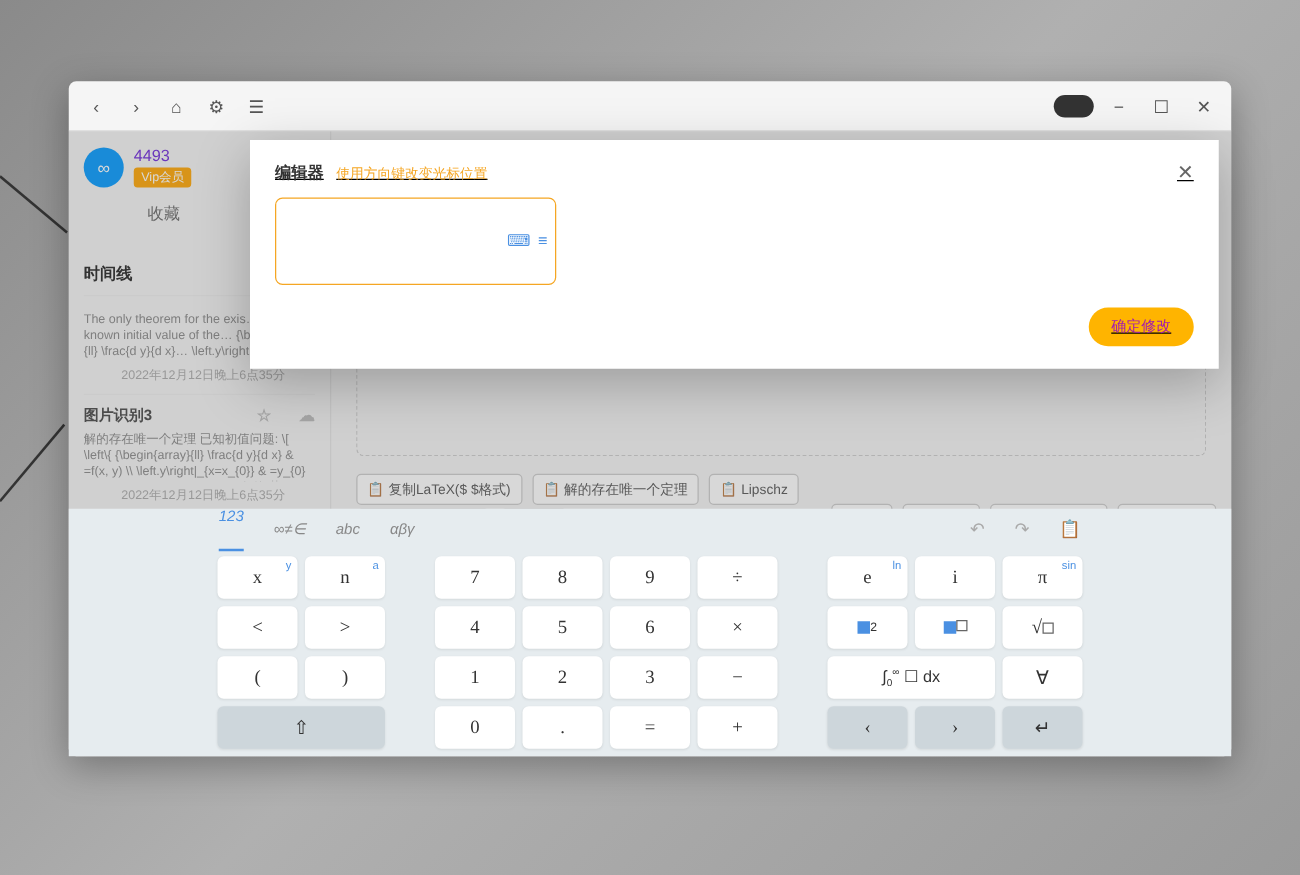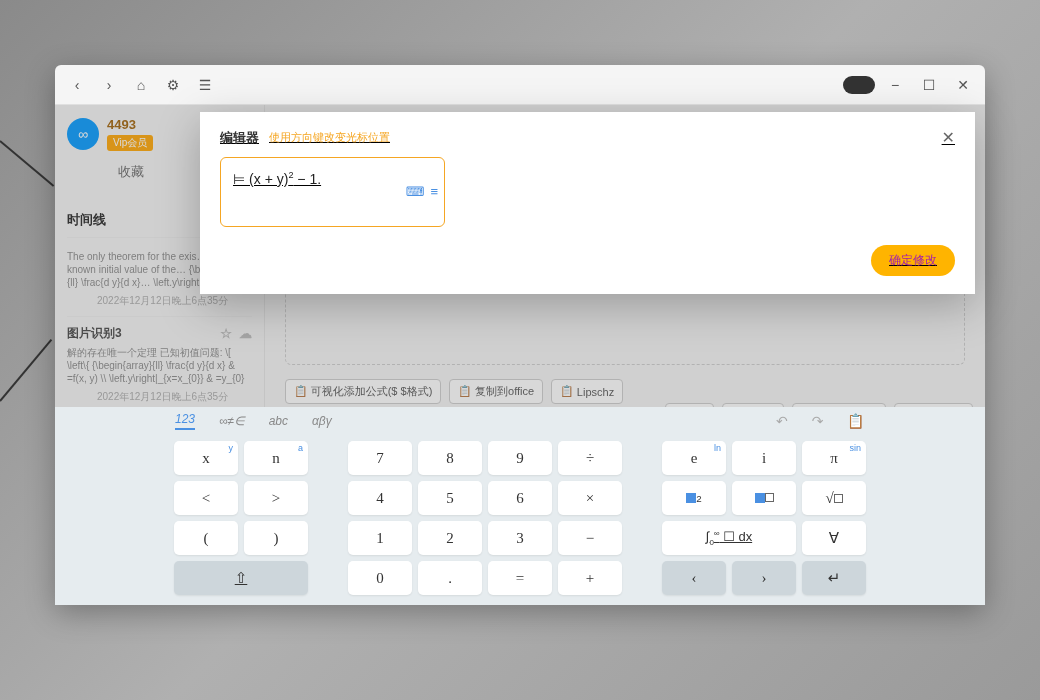--- a/index.html
+++ b/index.html
@@ -8,26 +8,26 @@
 .app-window { position: absolute; left: 55px; top: 65px; width: 930px; height: 540px; background: #f5f5f5; border-radius: 6px; box-shadow: 0 8px 30px rgba(0,0,0,0.3); overflow: hidden; }
 .titlebar { height: 40px; display: flex; align-items: center; padding: 0 8px; border-bottom: 1px solid #e0e0e0; }
 .titlebar .nav { display: flex; gap: 4px; }
 .titlebar .icon-btn { width: 28px; height: 28px; display: flex; align-items: center; justify-content: center; color: #555; cursor: pointer; border-radius: 4px; font-size: 14px; }
 .titlebar .right { margin-left: auto; display: flex; gap: 6px; align-items: center; }
 .titlebar .pill { width: 32px; height: 18px; background: #333; border-radius: 10px; }
 .app-body { display: flex; height: calc(100% - 40px); position: relative; }
 .sidebar { width: 210px; padding: 12px; border-right: 1px solid #e5e5e5; overflow: hidden; }
 .user-row { display: flex; align-items: center; gap: 8px; margin-bottom: 10px; }
 .avatar { width: 32px; height: 32px; border-radius: 50%; background: #0099ff; display: flex; align-items: center; justify-content: center; color: #fff; font-size: 14px; }
-.user-id { font-size: 13px; color: #a16207; font-weight: bold; }
+.user-id { font-size: 13px; color: #6d28d9; }
 .vip-badge { display: inline-block; background: #ffa500; color: #fff; font-size: 10px; padding: 1px 6px; border-radius: 3px; margin-top: 2px; }
 .tabs-row { display: flex; gap: 12px; font-size: 13px; color: #666; margin: 12px 0 8px; }
 .tabs-row .active { color: #222; font-weight: 600; margin-top: 48px; }
 .card { border-top: 1px solid #eee; padding: 8px 0; }
-.card-title { font-size: 12px; font-weight: 600; color: #444; display: flex; align-items: center; gap: 3px; }
+.card-title { font-size: 12px; font-weight: 600; color: #444; display: flex; align-items: center; gap: 18px; }
 .card-title .star, .card-title .cloud { margin-left: auto; color: #bbb; font-size: 13px; }
 .card-body { font-size: 10px; color: #888; line-height: 1.3; margin: 4px 0; max-height: 40px; overflow: hidden; }
 .card-date { font-size: 10px; color: #aaa; margin-left: 30px; }
 .main-area { flex: 1; padding: 12px; position: relative; }
 .main-btnrow { position: absolute; top: 274px; left: 20px; display: flex; gap: 8px; flex-wrap: wrap; }
 .chip { border: 1px solid #ccc; border-radius: 4px; padding: 4px 8px; font-size: 11px; color: #555; background: #fff; cursor: pointer; display: inline-flex; align-items: center; gap: 3px; }
 .main-btnrow2 { position: absolute; top: 302px; left: 20px; display: flex; gap: 8px; }
 .main-btnrow3 { position: absolute; top: 298px; right: 12px; display: flex; gap: 8px; }
 .dashed-area { position: absolute; top: 50px; left: 20px; right: 20px; height: 210px; border: 1.5px dashed #ccc; border-radius: 6px; }
 .corner-chip { position: absolute; top: 38px; right: 16px; border: 1px solid #0099ff; color: #0099ff; border-radius: 4px; padding: 3px 8px; font-size: 11px; }
@@ -36,32 +36,32 @@
 .modal-header { display: flex; align-items: center; gap: 10px; margin-bottom: 10px; }
 .modal-title { font-size: 13px; font-weight: 600; color: #333; }
 .modal-hint { font-size: 11px; color: #f5a623; text-align: right; }
 .modal-close { margin-left: auto; cursor: pointer; color: #666; font-size: 16px; }
 .math-box { border: 1.5px solid #f5a623; border-radius: 6px; padding: 10px 12px; position: relative; width: 225px; min-height: 70px; font-family: "Times New Roman", serif; font-size: 14px; color: #222; line-height: 1.6; }
 .math-box .icons { position: absolute; right: 6px; top: 50%; transform: translateY(-50%); display: flex; flex-direction: row; gap: 6px; color: #4a90e2; font-size: 13px; }
 .modal-footer { display: flex; justify-content: flex-end; margin-top: 18px; }
 .btn-primary { background: #ffb400; color: #a21caf; border: none; border-radius: 16px; padding: 7px 18px; font-size: 12px; cursor: pointer; }
 .keyboard-panel { position: absolute; left: 55px; top: 407px; width: 930px; height: 198px; background: #e6ecef; z-index: 30; display: flex; flex-direction: column; }
 .kb-tabs { height: 32px; display: flex; align-items: center; padding: 0 120px; gap: 24px; font-size: 12px; color: #888; font-style: italic; }
-.kb-tabs .active { color: #4a90e2; border-bottom: 2px solid #4a90e2; padding-bottom: 2px; }
+.kb-tabs .active { color: #4a90e2; border-bottom: 2px solid #4a90e2; padding-bottom: 19px; }
 .kb-tabs .spacer { flex: 1; }
 .kb-tabs .tool-icon { font-size: 14px; color: #aaa; cursor: pointer; font-style: normal; }
 .kb-body { flex: 1; display: flex; justify-content: center; gap: 40px; padding: 6px 20px 10px; }
 .kb-group { display: grid; gap: 6px; }
 .g1 { grid-template-columns: repeat(2, 64px); grid-template-rows: repeat(4, 34px); }
 .g2 { grid-template-columns: repeat(4, 64px); grid-template-rows: repeat(4, 34px); }
 .g3 { grid-template-columns: repeat(3, 64px); grid-template-rows: repeat(4, 34px); }
 .key { background: #fff; border-radius: 5px; display: flex; align-items: center; justify-content: center; font-size: 15px; color: #333; cursor: pointer; position: relative; box-shadow: 0 1px 2px rgba(0,0,0,0.08); font-family: "Times New Roman", serif; }
 .key.gray { background: #cdd6db; }
 .key .sup { position: absolute; top: 2px; right: 5px; font-size: 9px; color: #4a90e2; }
-.key.span2 { grid-column: span 2; text-decoration: underline; }
+.key.span2 { grid-column: span 2; }
 .key .sq { width: 10px; height: 10px; background: #4a90e2; display: inline-block; }
 .key .sqo { width: 9px; height: 9px; border: 1px solid #666; display: inline-block; }
 sup { font-size: 0.65em; vertical-align: super; }
 </style>
 </head>
 <body>
 
 <div class="bg-line" style="left:0;top:140px;width:70px;height:2px;transform:rotate(40deg)"></div>
 <div class="bg-line" style="left:0;top:400px;width:80px;height:2px;transform:rotate(-50deg)"></div>
 
@@ -111,22 +111,22 @@
 {\begin{array}{ll} \frac{d y}{d x} &amp; =f(x, y) \\
 \left.y\right|_{x=x_{0}} &amp; =y_{0}
 \end{array}}\right. \] Lipschz 条件 若 \( \exists…</div>
         <div class="card-date">2022年12月12日晚上6点35分</div>
       </div>
     </div>
     <div class="main-area">
       <div class="corner-chip">调试</div>
       <div class="dashed-area"></div>
       <div class="main-btnrow">
-        <span class="chip">📋 <span>可视化添加公式($ $格式)</span></span>
-        <span class="chip">📋 <span>复制到office</span></span>
+        <span class="chip">📋 <span>复制LaTeX($ $格式)</span></span>
+        <span class="chip">📋 <span>解的存在唯一个定理</span></span>
         <span class="chip">📋 <span>Lipschz</span></span>
       </div>
       <div class="main-btnrow2">
         <span class="chip">⊕ <span>可视化添加公式</span></span>
         <span class="chip">… 更多</span>
       </div>
       <div class="main-btnrow3">
         <span class="chip">↑ 导出</span>
         <span class="chip">⇄ AI功能</span>
         <span class="chip">📋 复制到office</span>
@@ -137,21 +137,20 @@
   </div>
 </div>
 
 <div class="modal">
   <div class="modal-header">
     <span class="modal-title">编辑器</span>
     <span class="modal-hint">使用方向键改变光标位置</span>
     <span class="modal-close">✕</span>
   </div>
   <div class="math-box">
-    <div><span>⊨ (x + y)</span><sup>2</sup><span> − 1.</span></div>
     <div class="icons">
       <span>⌨</span>
       <span>≡</span>
     </div>
   </div>
   <div class="modal-footer">
     <button class="btn-primary">确定修改</button>
   </div>
 </div>
 

